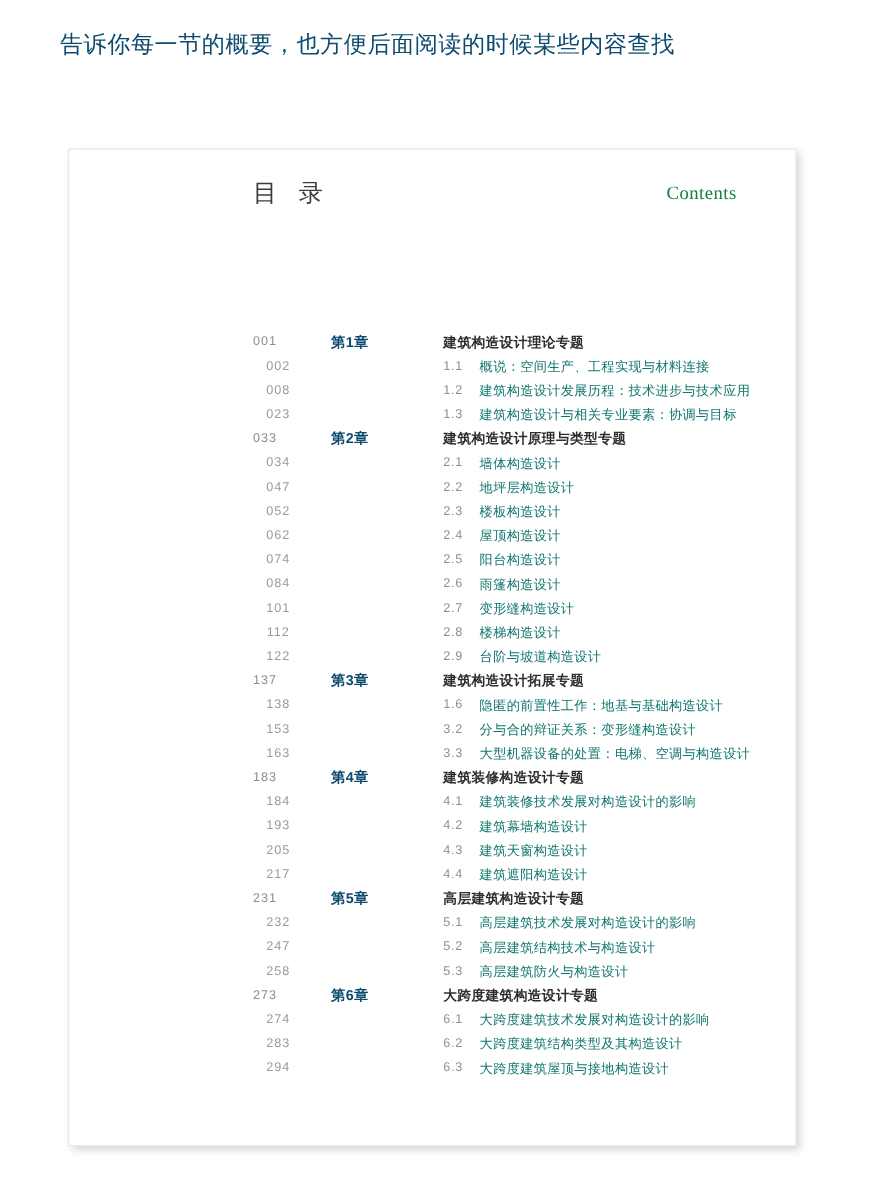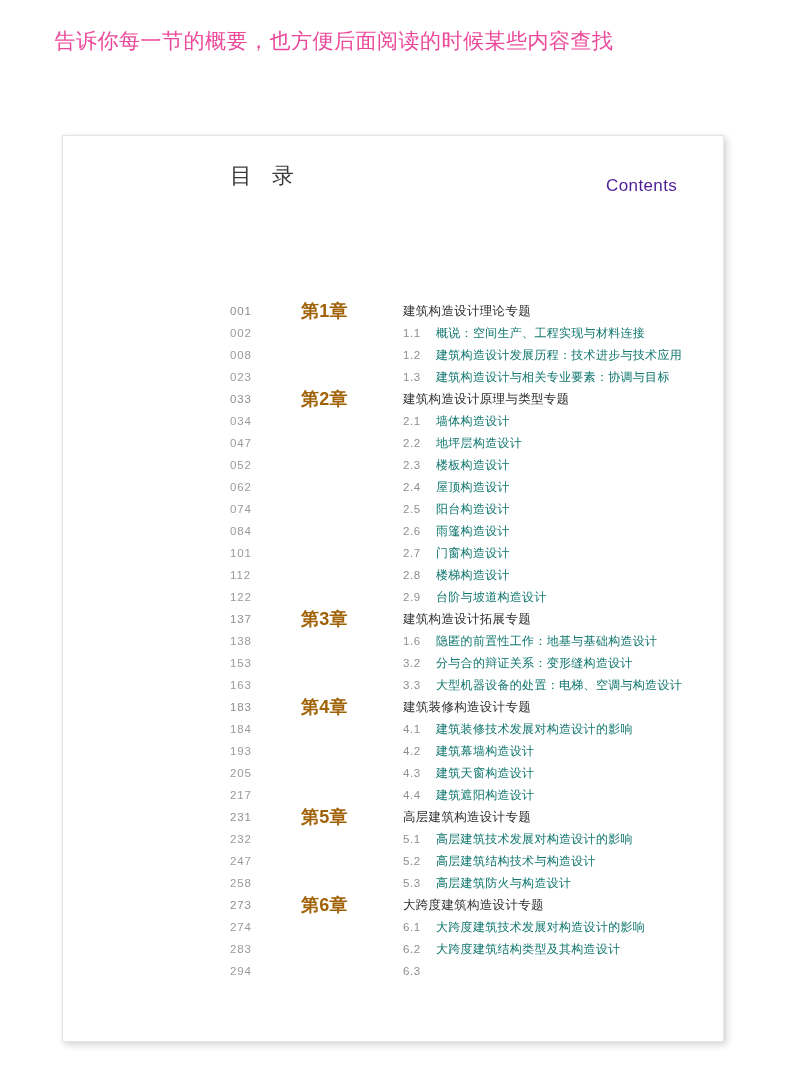--- a/index.html
+++ b/index.html
@@ -19,21 +19,21 @@
 
   
   .caption {
     position: absolute;
     left: 0;
     top: 26px;
     width: 668px;
     text-align: center;
     font-size: 21px;
     line-height: 30px;
-    color: #ec4899;
+    color: #0c4a6e;
     letter-spacing: 0.5px;
     white-space: nowrap;
   }
 
   
   .page-card {
     position: absolute;
     left: 62px;
     top: 135px;
     width: 662px;
@@ -45,38 +45,39 @@
     box-sizing: border-box;
   }
 
   
   .card-header {
     position: absolute;
     left: 0;
     top: 25px;
     width: 662px;
     height: 40px;
+    font-family: Liberation Serif, serif;
   }
   .toc-title {
     position: absolute;
     left: 167px;
     top: 0;
     font-size: 22px;
     line-height: 30px;
     color: #3c3c3c;
     letter-spacing: 7px;
     font-weight: 400;
   }
   .toc-title-en {
     position: absolute;
     left: 543px;
-    top: 13px;
+    top: 3px;
     font-size: 17px;
     line-height: 24px;
-    color: #4c1d95;
+    color: #15803d;
     letter-spacing: 0.4px;
     font-weight: 400;
   }
 
   
   .toc-body {
     position: absolute;
     left: 0;
     top: 164px;
     width: 662px;
@@ -94,60 +95,61 @@
     font-size: 11.5px;
     line-height: 22px;
     color: #8d8d8d;
     letter-spacing: 0.9px;
   }
   .col-chapter {
     position: absolute;
     left: 238px;
     top: 0;
     width: 90px;
-    font-size: 18px;
-    line-height: 22px;
-    color: #a16207;
+    font-size: 13px;
+    line-height: 22px;
+    color: #0c4a6e;
     font-weight: bold;
     letter-spacing: 0.3px;
   }
   .col-num {
     position: absolute;
     left: 340px;
     top: 0;
     width: 30px;
     font-size: 11.5px;
     line-height: 22px;
     color: #8f8f8f;
     letter-spacing: 0.6px;
   }
   .col-title {
     position: absolute;
     left: 340px;
     top: 0;
     font-size: 12.5px;
     line-height: 22px;
     color: #2e2e2e;
-    font-weight: normal;
+    font-weight: bold;
     letter-spacing: 0.3px;
     white-space: nowrap;
   }
   .col-text {
     position: absolute;
     left: 373px;
     top: 0;
     font-size: 12px;
     line-height: 22px;
     color: #0f766e;
     font-weight: 400;
     letter-spacing: 0.3px;
     white-space: nowrap;
   }
   .toc-row.is-section .col-page {
     color: #9a9a9a;
+    text-align: center;
   }
 </style>
 </head>
 <body>
 
 <div class="caption">告诉你每一节的概要，也方便后面阅读的时候某些内容查找</div>
 
 <div class="page-card">
 
   <div class="card-header">
@@ -207,21 +209,21 @@
         <div class="col-text">阳台构造设计</div>
       </div>
       <div class="toc-row is-section">
         <div class="col-page">084</div>
         <div class="col-num">2.6</div>
         <div class="col-text">雨篷构造设计</div>
       </div>
       <div class="toc-row is-section">
         <div class="col-page">101</div>
         <div class="col-num">2.7</div>
-        <div class="col-text">门窗构造设计</div>
+        <div class="col-text">变形缝构造设计</div>
       </div>
       <div class="toc-row is-section">
         <div class="col-page">112</div>
         <div class="col-num">2.8</div>
         <div class="col-text">楼梯构造设计</div>
       </div>
       <div class="toc-row is-section">
         <div class="col-page">122</div>
         <div class="col-num">2.9</div>
         <div class="col-text">台阶与坡道构造设计</div>
@@ -302,16 +304,17 @@
         <div class="col-text">大跨度建筑技术发展对构造设计的影响</div>
       </div>
       <div class="toc-row is-section">
         <div class="col-page">283</div>
         <div class="col-num">6.2</div>
         <div class="col-text">大跨度建筑结构类型及其构造设计</div>
       </div>
       <div class="toc-row is-section">
         <div class="col-page">294</div>
         <div class="col-num">6.3</div>
+        <div class="col-text">大跨度建筑屋顶与接地构造设计</div>
       </div>
     </div>
 
 </div>
 
 </body></html>

